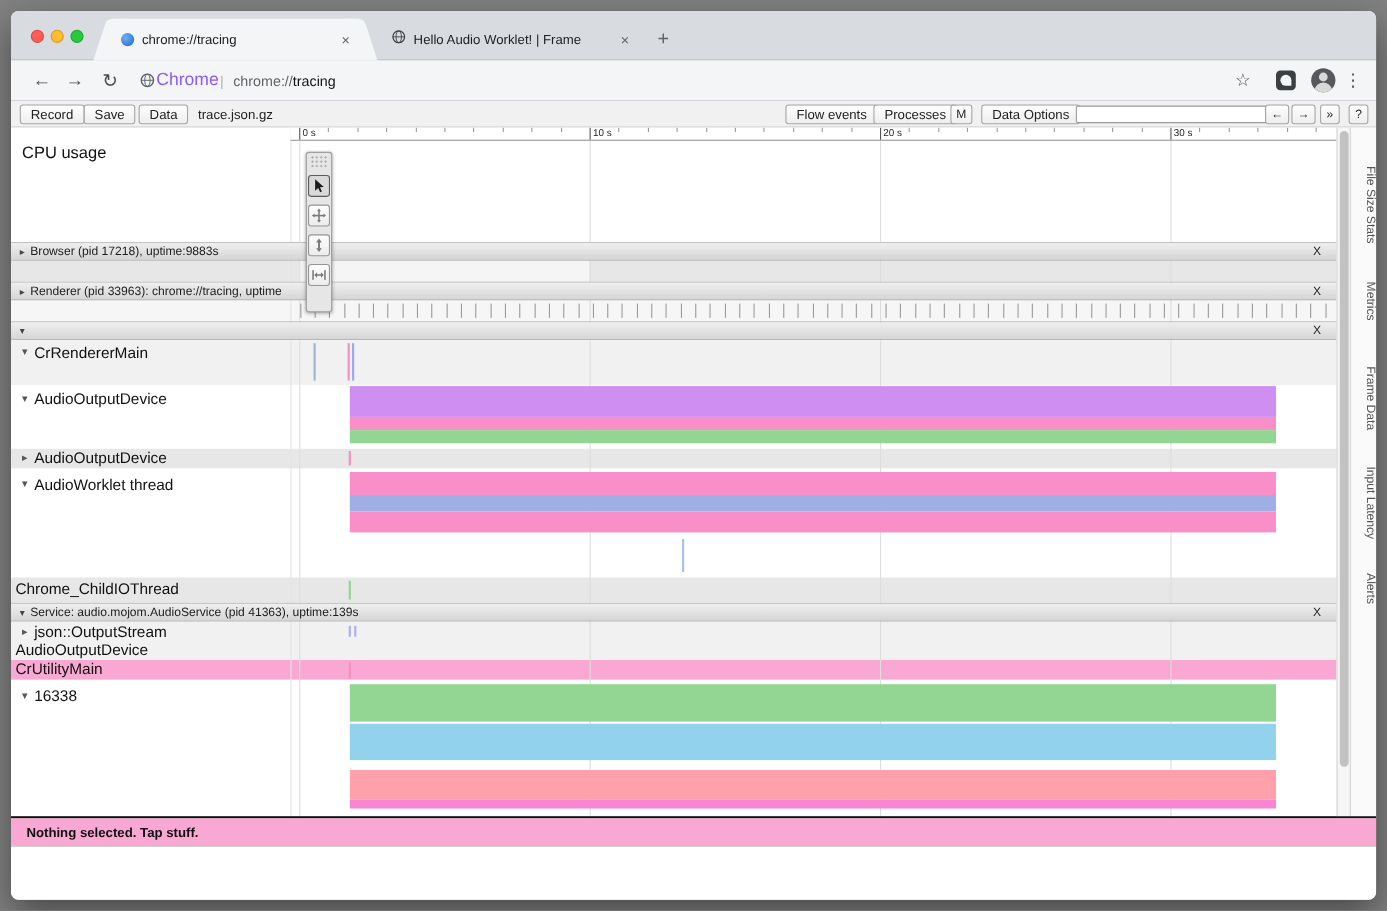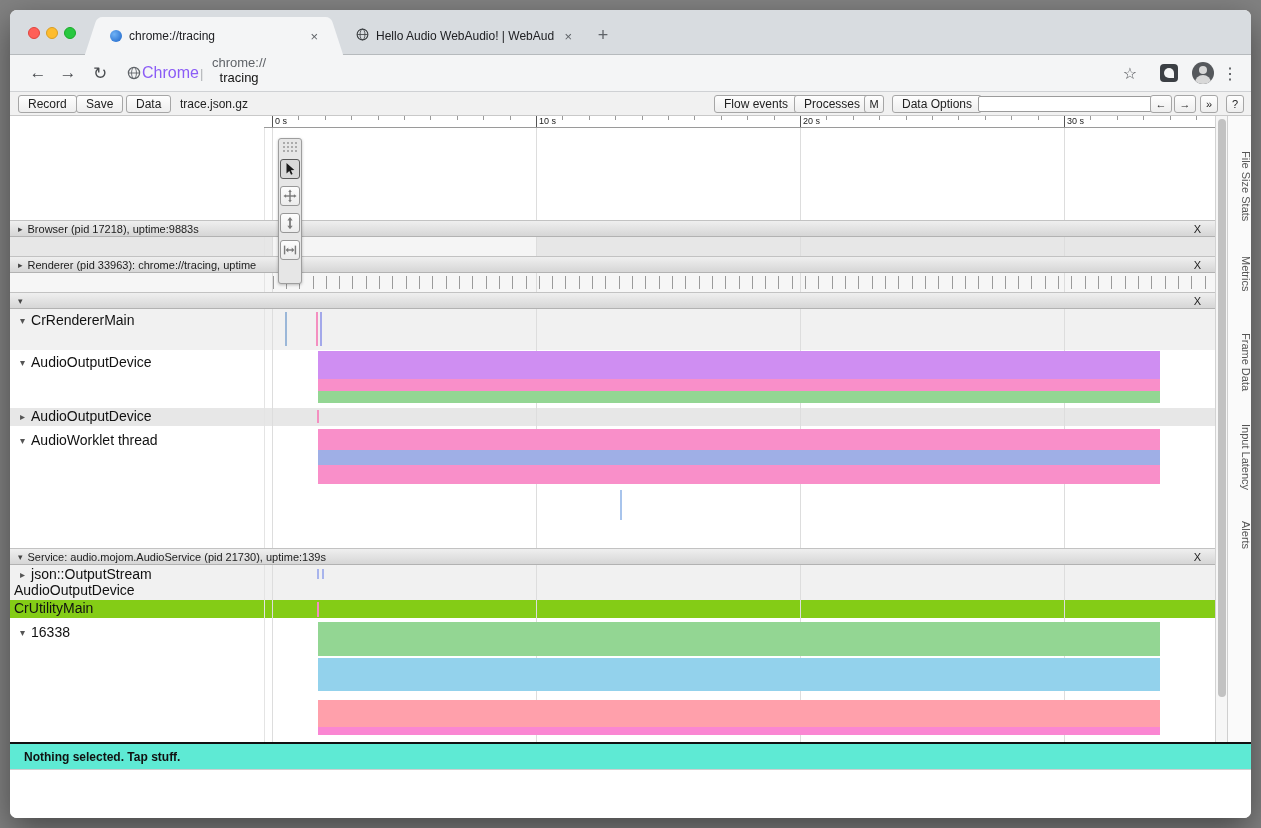--- a/index.html
+++ b/index.html
@@ -23,21 +23,21 @@
   .tab-close{font-size:13px;color:#5f6368;cursor:default;line-height:1;}
   .fav-tracing{width:12px;height:12px;border-radius:50%;background:radial-gradient(circle at 35% 35%, #6fb2f5, #1a63c8);flex:0 0 auto;}
   .globe{flex:0 0 auto;}
   .newtab{position:absolute;left:580px;top:12px;width:26px;height:26px;display:flex;align-items:center;justify-content:center;font-size:18px;color:#5f6368;}
 
   
   .navbar{position:absolute;left:0;top:45px;width:1241px;height:37px;background:#f4f5f6;border-bottom:1px solid #cfd1d4;box-sizing:border-box;}
   .nav-ic{position:absolute;top:0;height:36px;display:flex;align-items:center;justify-content:center;color:#4a4d51;font-size:17px;}
   .addr-site{position:absolute;left:132px;top:0;height:36px;display:flex;align-items:center;font-size:16px;color:#8b5cf6;}
   .addr-sep{position:absolute;left:190px;top:0;height:36px;display:flex;align-items:center;font-size:13px;color:#b0b3b6;}
-  .addr-url{position:absolute;left:202px;top:0;height:36px;display:flex;align-items:center;font-size:13px;flex-direction:column;}
+  .addr-url{position:absolute;left:202px;top:0;height:36px;display:flex;align-items:center;font-size:13px;}
   .addr-url .scheme{color:#5f6368;}
   .addr-url .host{color:#131313;}
   .avatar{position:absolute;left:1182px;top:7px;width:22px;height:22px;border-radius:50%;background:#55585c;overflow:hidden;}
   .avatar .head{position:absolute;left:7px;top:4px;width:8px;height:8px;border-radius:50%;background:#d8d8d8;}
   .avatar .body{position:absolute;left:3px;top:13px;width:16px;height:10px;border-radius:8px 8px 0 0;background:#d8d8d8;}
   .ext-ic{position:absolute;left:1150px;top:9px;width:18px;height:18px;border-radius:4px;background:#3b3f44;}
   .ext-ic::after{content:'';position:absolute;left:4px;top:4px;width:10px;height:10px;border-radius:50% 50% 0 50%;background:#f4f5f6;}
 
   
   .ttoolbar{position:absolute;left:0;top:82px;width:1241px;height:24px;background:#f1f1f1;border-bottom:1px solid #c9c9c9;box-sizing:border-box;}
@@ -81,21 +81,21 @@
   .pal-btn.selected{background:#d9d9d9;border-color:#5a5a5a;}
 
   
   .vscroll{position:absolute;left:1205px;top:0;width:12px;height:626px;background:#f6f6f6;border-left:1px solid #d2d2d2;box-sizing:border-box;z-index:6;}
   .vthumb{position:absolute;left:2px;top:3px;width:8px;height:578px;background:#c2c2c2;border-radius:4px;}
   .sidetabs{position:absolute;left:1217px;top:0;width:24px;height:626px;background:#fafafa;border-left:1px solid #cfcfcf;box-sizing:border-box;z-index:6;}
   .sidetab{position:absolute;left:0;width:24px;writing-mode:vertical-rl;font-size:11px;color:#555;display:flex;justify-content:center;white-space:nowrap;}
 
   
   .bottom{position:absolute;left:0;top:732px;width:1241px;height:76px;border-top:2px solid #111;box-sizing:border-box;background:#fff;}
-  .statusbar{position:absolute;left:0;top:0;width:1241px;height:26px;background:#5eead4;border-bottom:1px solid #cfcfcf;
+  .statusbar{position:absolute;left:0;top:0;width:1241px;height:26px;background:#f9a8d4;border-bottom:1px solid #cfcfcf;
              box-sizing:border-box;display:flex;align-items:center;padding-left:14px;font-size:12px;font-weight:bold;color:#111;}
 </style>
 </head>
 <body>
 
 <div class="frame">
  <div class="win">
 
   <div class="tabstrip">
     <div class="tl red"></div>
@@ -109,21 +109,21 @@
     </div>
 
     <div class="tab-inactive">
       <span class="globe">
         <svg width="13" height="13" viewBox="0 0 16 16">
               <circle cx="8" cy="8" r="6.6" fill="none" stroke="#3c4043" stroke-width="1.4"></circle>
               <ellipse cx="8" cy="8" rx="3" ry="6.6" fill="none" stroke="#3c4043" stroke-width="1"></ellipse>
               <line x1="1.6" y1="8" x2="14.4" y2="8" stroke="#3c4043" stroke-width="1"></line>
             </svg>
       </span>
-      <span class="tab-title">Hello Audio WebAudio! | WebAud</span>
+      <span class="tab-title">Hello Audio Worklet! | Frame</span>
       <span class="tab-close">×</span>
     </div>
 
     <div class="newtab">+</div>
   </div>
 
   <div class="navbar">
     <span class="nav-ic" style="left:16px;width:24px;">←</span>
     <span class="nav-ic" style="left:46px;width:24px;">→</span>
     <span class="nav-ic" style="left:78px;width:24px;">↻</span>
@@ -162,20 +162,26 @@
     <input class="tsearch" type="text" value="" style="">
     <button class="tbtn small" style="left:1140px;width:22px;">←</button>
     <button class="tbtn small" style="left:1164px;width:22px;">→</button>
     <button class="tbtn small" style="left:1190px;width:18px;">»</button>
     <button class="tbtn small" style="left:1216px;width:18px;">?</button>
   </div>
 
   <div class="tmain">
     <div class="vsep"></div>
 
+    <div class="row" style="top:12px;height:92px;background:#fff;">
+      <div class="tlabel" style="top:3px;font-size:15px;">
+            <span>CPU usage</span>
+          </div>
+
+    </div>
 
     <div class="hdr" style="top:104px;">
       <span class="arr">▸</span>
       <span>Browser (pid 17218), uptime:9883s</span>
       <span class="x">X</span>
     </div>
     <div class="row" style="top:121px;height:19px;background:#e7e7e7;">
       <div class="canvas">
         <div class="band" style="left:0.84%;width:27.8%;"></div>
       <i class="mark" style="left: 1.7%; height: 9px; background: rgb(138, 138, 138); top: 5px;"></i>
@@ -309,42 +315,50 @@
         <span>AudioWorklet thread</span>
       </div>
       <div class="canvas">
         <div class="bar" style="top:3px;height:21px;background:var(--c-pink);"></div>
         <div class="bar" style="top:24px;height:15px;background:var(--c-periwinkle);"></div>
         <div class="bar" style="top:39px;height:19px;background:var(--c-pink);"></div>
       <i class="mark" style="left: 37.4%; height: 30px; background: rgb(168, 196, 236); top: 64px;"></i>
           </div>
     </div>
 
+    <div class="row" style="top:409px;height:23px;background:#e7e7e7;">
+      <div class="tlabel" style="top:2px;left:4px;">
+        <span>Chrome_ChildIOThread</span>
+      </div>
+      <div class="canvas">
+            <i class="mark" style="left: 5.6%; height: 17px; background: rgb(147, 214, 147); top: 3px;"></i>
+          </div>
+    </div>
 
     <div class="hdr" style="top:432px;">
       <span class="arr">▾</span>
-      <span>Service: audio.mojom.AudioService (pid 21730), uptime:139s</span>
+      <span>Service: audio.mojom.AudioService (pid 41363), uptime:139s</span>
       <span class="x">X</span>
     </div>
 
     <div class="row" style="top:449px;height:35px;background:#f1f1f1;">
       <div class="tlabel" style="top:1px;">
         <span class="arr">▸</span>
         <span>json::OutputStream</span>
       </div>
       <div class="tlabel" style="top:17px;left:4px;">
         <span>AudioOutputDevice</span>
       </div>
       <div class="canvas">
             <i class="mark" style="left: 5.6%; height: 10px; background: rgb(168, 180, 236); top: 4px;"></i>
             <i class="mark" style="left: 6.05%; height: 10px; background: rgb(168, 180, 236); top: 4px;"></i>
           </div>
     </div>
 
-    <div class="row" style="top:484px;height:18px;background:#84cc16;padding-left:44px;">
+    <div class="row" style="top:484px;height:18px;background:#f9a8d4;padding-left:44px;">
       <div class="tlabel" style="top:0px;left:4px;">
         <span>CrUtilityMain</span>
       </div>
       <div class="canvas">
             <i class="mark" style="left: 5.6%; height: 15px; background: rgb(244, 143, 192); top: 2px;"></i>
           </div>
     </div>
 
     <div class="row" style="top:502px;height:124px;background:#fff;">
       <div class="tlabel" style="top:6px;">

